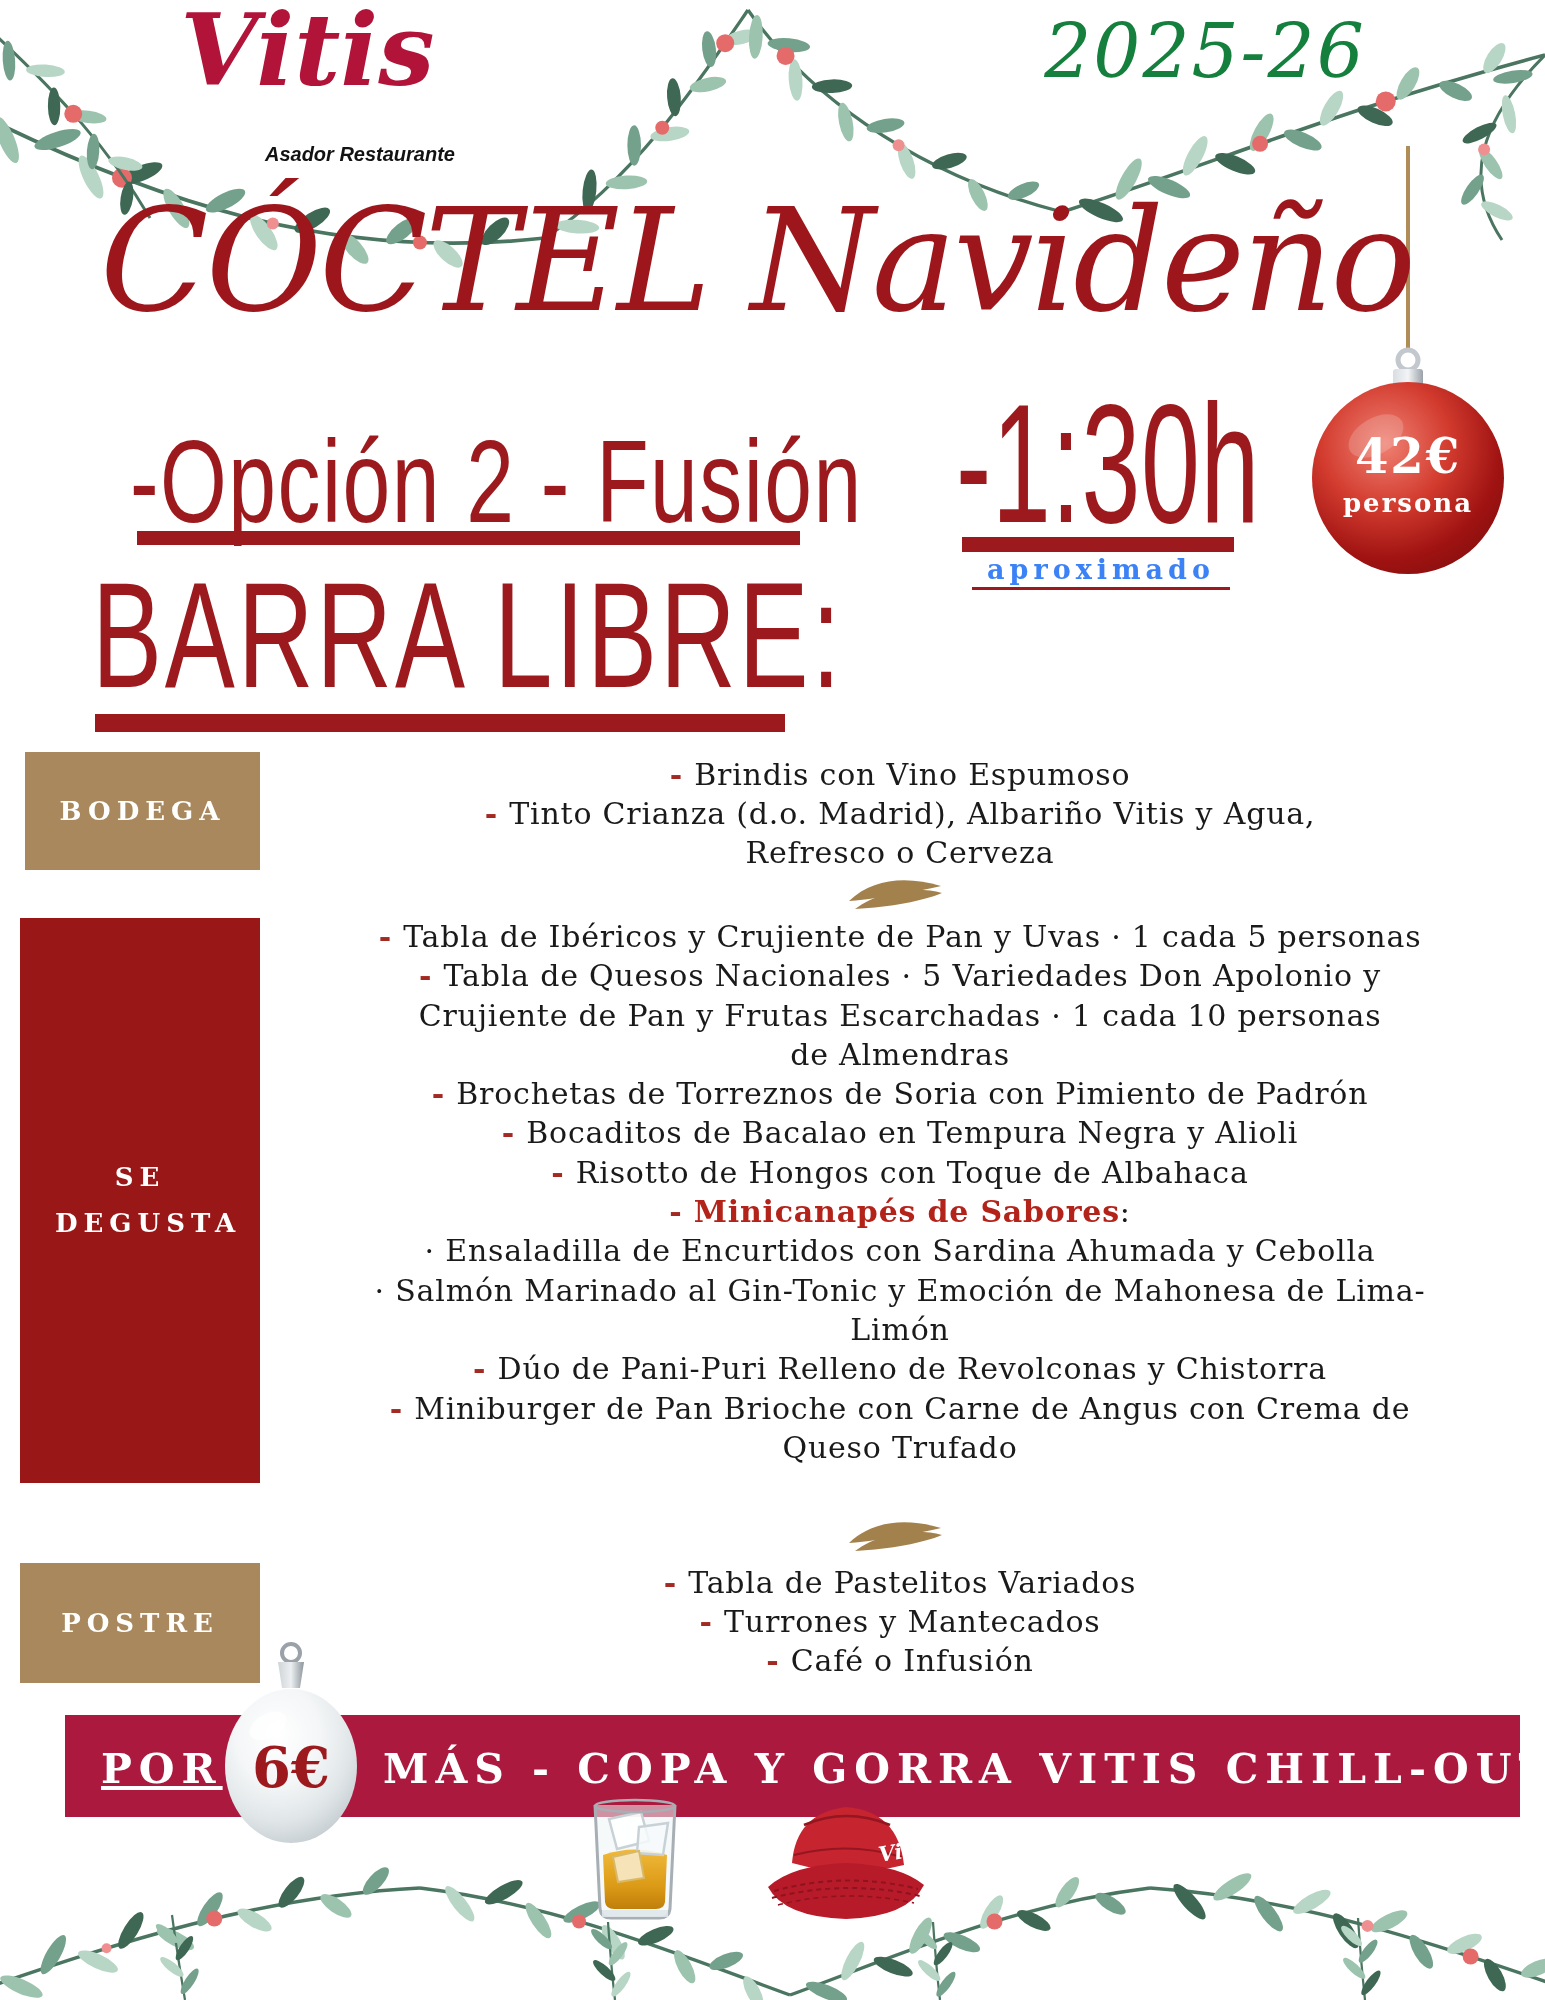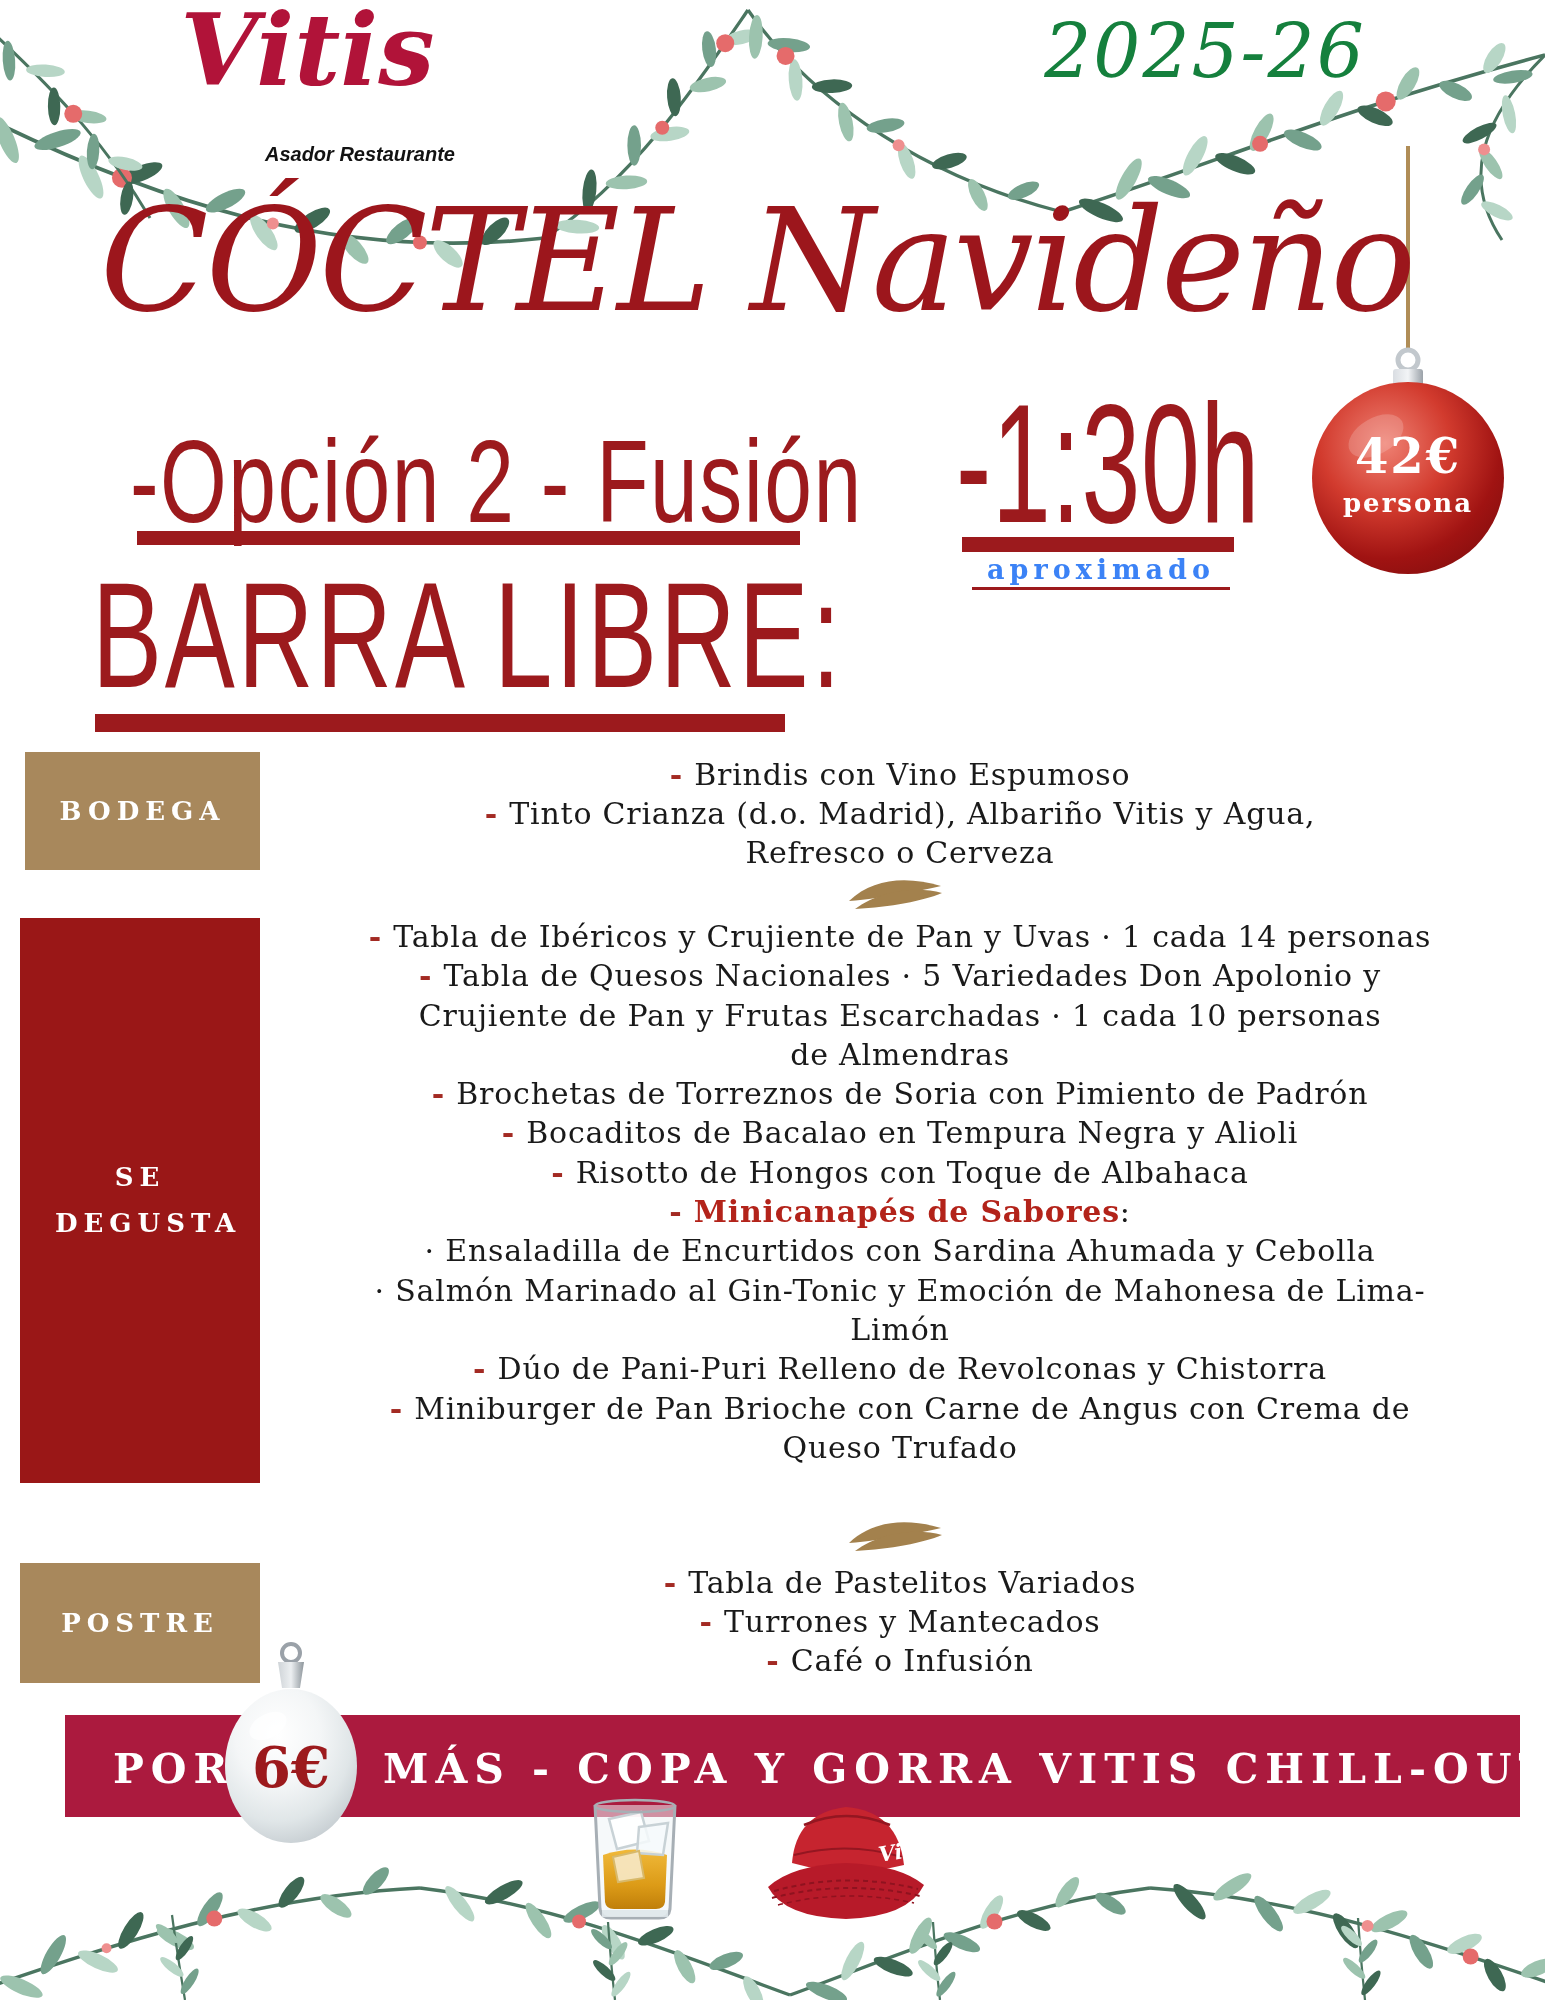--- a/index.html
+++ b/index.html
@@ -64,21 +64,21 @@
   .hl .txt{color:#b3231a;font-weight:700;}
   .sfx{color:#1a1a1a;}
 
   .swirl1{left:845px;top:876px;}
   .swirl2{left:845px;top:1518px;}
 
   
   .banner{left:65px;top:1715px;width:1455px;height:102px;background:#ab1a3e;z-index:2;}
   .banner .b-txt{position:absolute;top:30px;color:#ffffff;font-weight:700;font-size:41px;
         letter-spacing:7px;white-space:nowrap;}
-  .banner .b-pre{left:48px;}
+  .banner .b-pre{left:36px;text-decoration:underline;}
   .banner .b-rest{left:318px;}
 
   .bauble-silver{left:212px;top:1640px;width:158px;height:205px;z-index:5;}
   .bauble-silver .price6{position:absolute;left:0;top:94px;width:158px;text-align:center;
         color:#9c1a1d;font-weight:700;font-size:56px;}
 
   .glass{left:583px;top:1797px;width:104px;height:128px;z-index:4;}
   .hat{left:758px;top:1795px;width:176px;height:132px;z-index:4;}
   .hat-label{left:860px;top:1838px;width:90px;text-align:center;z-index:5;
         color:#ffffff;font-style:italic;font-weight:700;font-size:21px;
@@ -225,21 +225,21 @@
   <div class="abs label-box label-postre">
     <span>POSTRE</span>
   </div>
 
   <div class="abs menu-col menu-bodega">
       <div class="menu-line"><span class="bullet b-dash">- </span><span class="txt">Brindis con Vino Espumoso</span></div>
       <div class="menu-line"><span class="bullet b-dash">- </span><span class="txt">Tinto Crianza (d.o. Madrid), Albariño Vitis y Agua,</span></div>
       <div class="menu-line"><span class="txt">Refresco o Cerveza</span></div>
     </div>
   <div class="abs menu-col menu-degusta">
-      <div class="menu-line"><span class="bullet b-dash">- </span><span class="txt">Tabla de Ibéricos y Crujiente de Pan y Uvas · 1 cada 14 personas</span></div>
+      <div class="menu-line"><span class="bullet b-dash">- </span><span class="txt">Tabla de Ibéricos y Crujiente de Pan y Uvas · 1 cada 5 personas</span></div>
       <div class="menu-line"><span class="bullet b-dash">- </span><span class="txt">Tabla de Quesos Nacionales · 5 Variedades Don Apolonio y</span></div>
       <div class="menu-line"><span class="txt">Crujiente de Pan y Frutas Escarchadas · 1 cada 10 personas</span></div>
       <div class="menu-line"><span class="txt">de Almendras</span></div>
       <div class="menu-line"><span class="bullet b-dash">- </span><span class="txt">Brochetas de Torreznos de Soria con Pimiento de Padrón</span></div>
       <div class="menu-line"><span class="bullet b-dash">- </span><span class="txt">Bocaditos de Bacalao en Tempura Negra y Alioli</span></div>
       <div class="menu-line"><span class="bullet b-dash">- </span><span class="txt">Risotto de Hongos con Toque de Albahaca</span></div>
       <div class="menu-line hl"><span class="bullet b-dash">- </span><span class="txt">Minicanapés de Sabores</span><span class="sfx">:</span></div>
       <div class="menu-line"><span class="bullet b-dot">· </span><span class="txt">Ensaladilla de Encurtidos con Sardina Ahumada y Cebolla</span></div>
       <div class="menu-line"><span class="bullet b-dot">· </span><span class="txt">Salmón Marinado al Gin-Tonic y Emoción de Mahonesa de Lima-</span></div>
       <div class="menu-line"><span class="txt">Limón</span></div>

